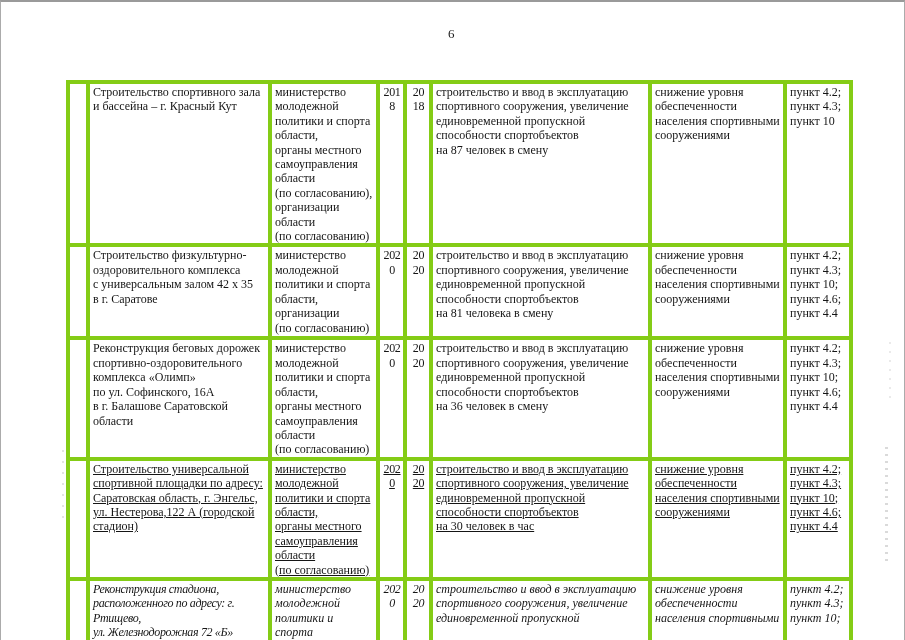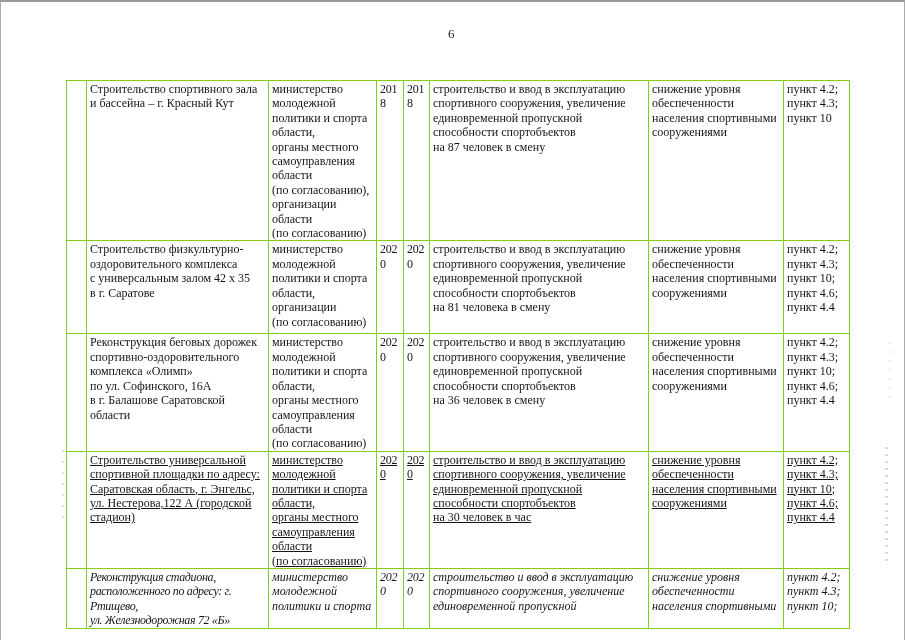--- a/index.html
+++ b/index.html
@@ -29,31 +29,31 @@
   }
   table.doc {
     position: absolute;
     left: 65px;
     top: 78px;
     width: 783px;
     border-collapse: collapse;
     table-layout: fixed;
   }
   table.doc td {
-    border: 1px solid #84cc16;
+    border: 4px solid #84cc16;
     vertical-align: top;
     padding: 1px 2px 0 3px;
     font-size: 12px;
     line-height: 14.4px;
     white-space: pre-line;
     overflow: hidden;
     word-wrap: break-word;
   }
   td.yr {
-    text-align: left;
+    text-align: center;
     padding: 1px 0 0 0;
     font-size: 11.5px;
     letter-spacing: -0.3px;
   }
   td.condensed {
     font-size: 10.6px;
     letter-spacing: -0.35px;
     line-height: 14.4px;
   }
   tr.r1 { height: 159px; }

